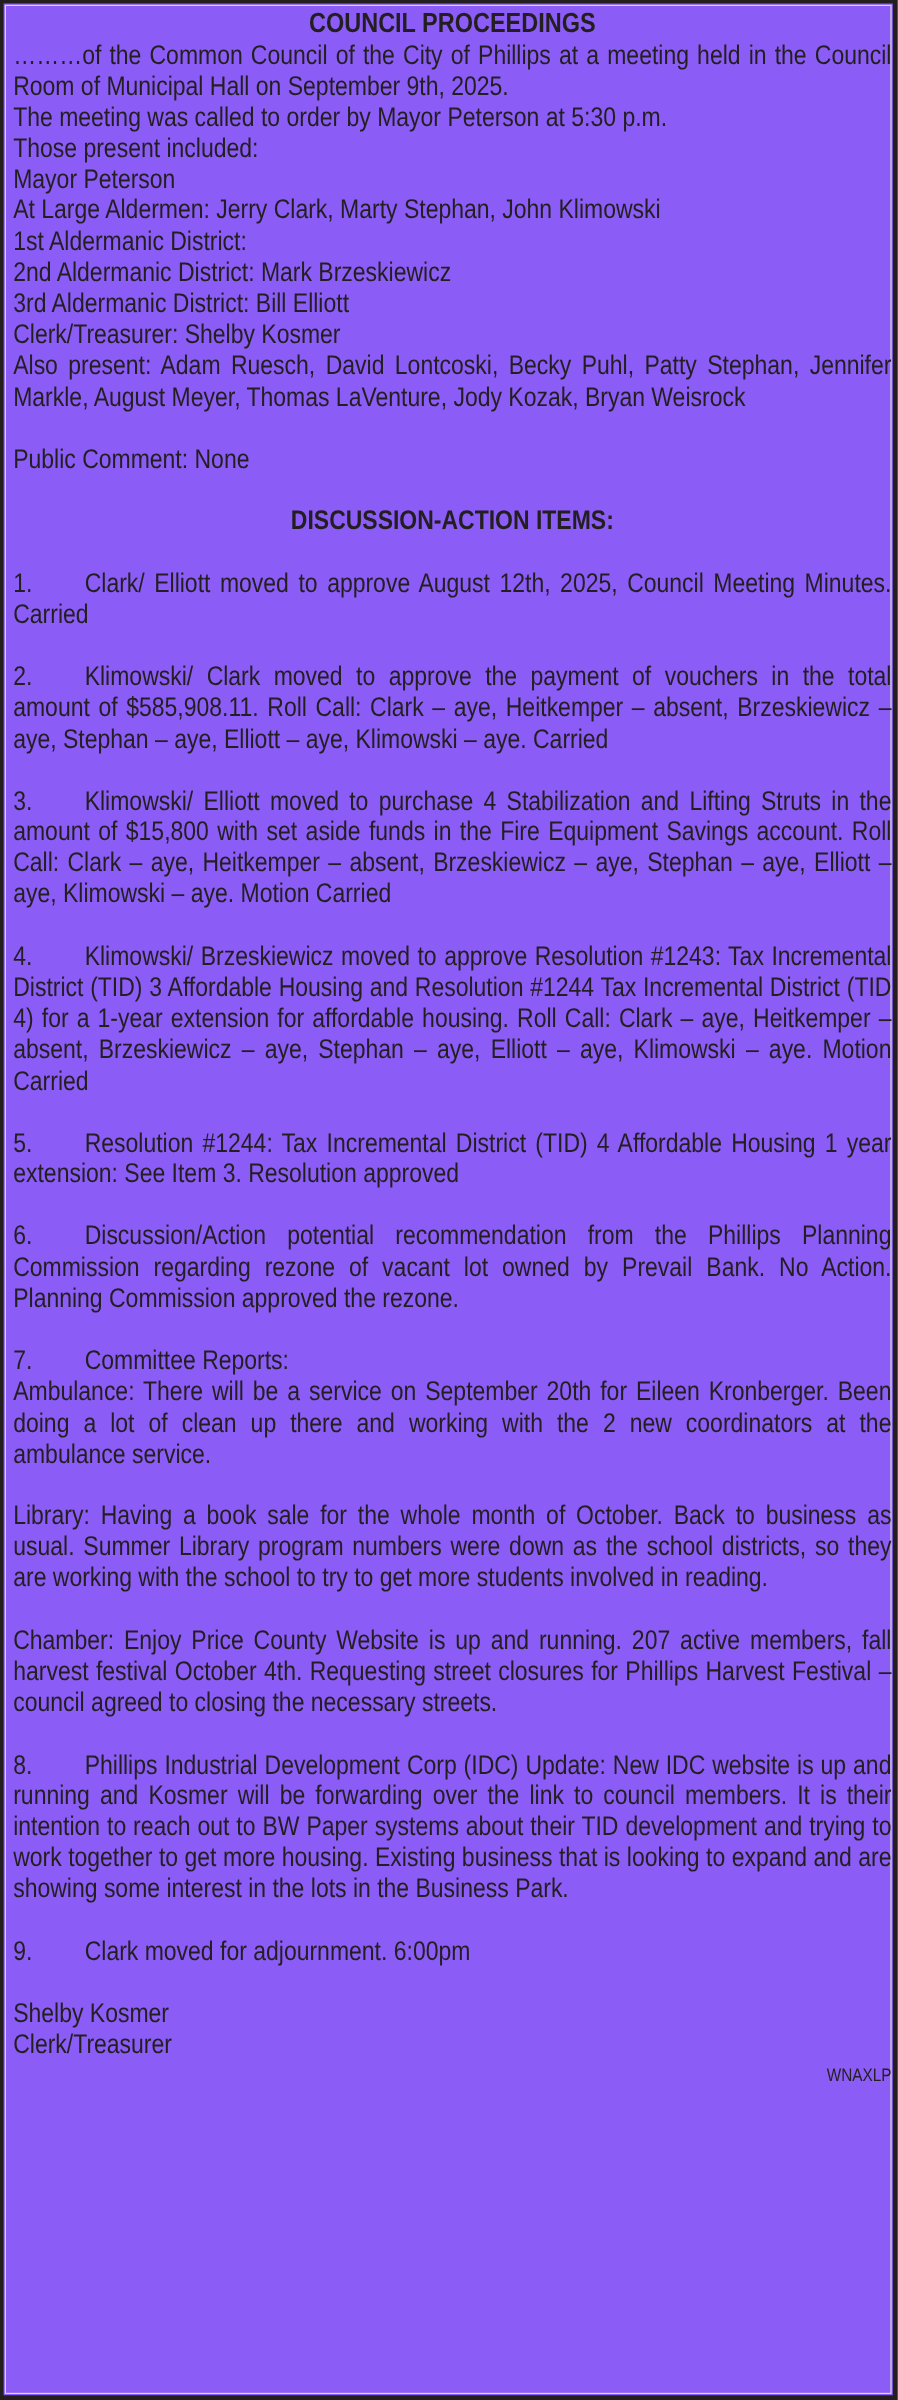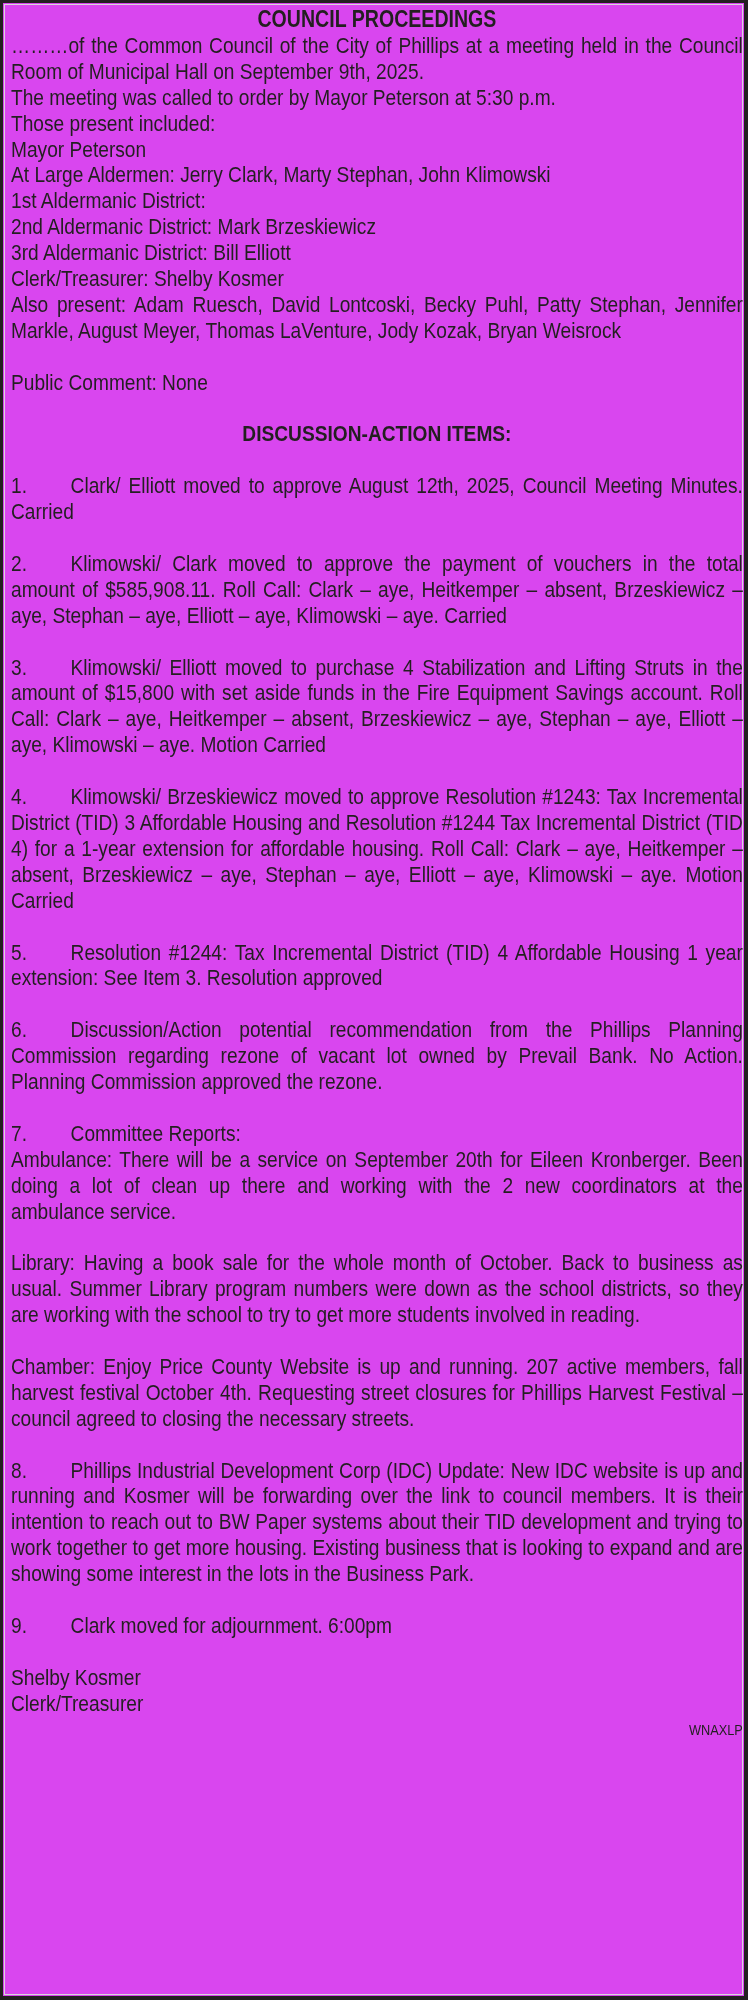--- a/index.html
+++ b/index.html
@@ -4,21 +4,21 @@
 <style>
   html, body { margin: 0; padding: 0; background: #ffffff; }
   body { width: 748px; height: 2000px; overflow: hidden; }
   .frame {
     position: absolute; left: 0; top: 0;
     width: 748px; height: 2000px; box-sizing: border-box;
     border-top: 3px solid #231f20;
     border-left: 3px solid #231f20;
     border-right: 4px solid #231f20;
     border-bottom: 4px solid #231f20;
-    background: #d946ef;
+    background: #8b5cf6;
   }
   .inner {
     position: absolute; left: 1px; top: 1px; right: 1px; bottom: 1px;
     border: 1px solid #d8d8d8;
   }
   .content {
     position: absolute; left: 8px; top: 4px;
     width: 732px;
     color: #231f20;
     font-family: "Liberation Sans", sans-serif;

